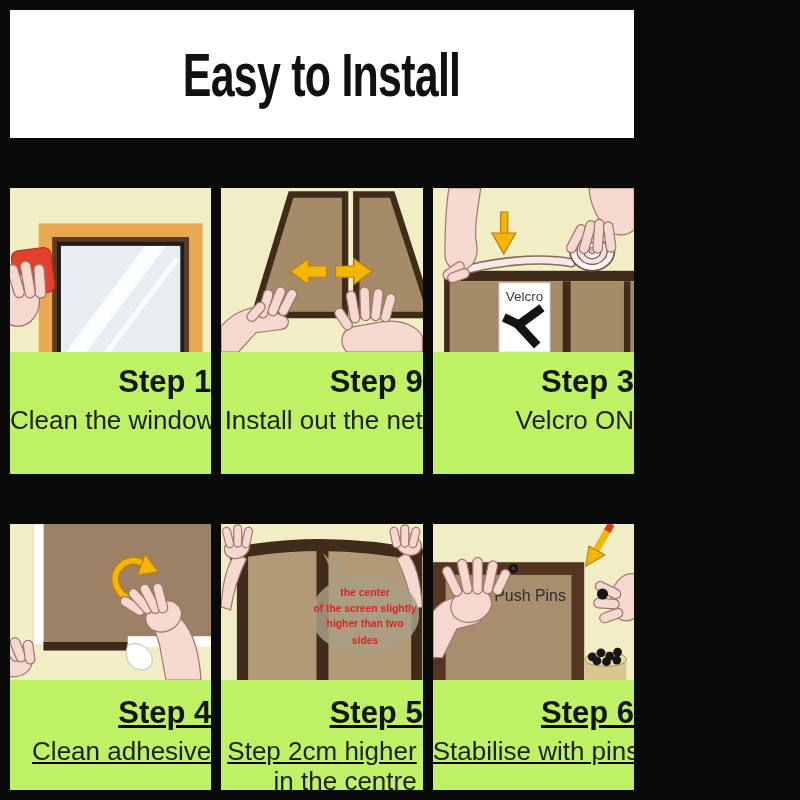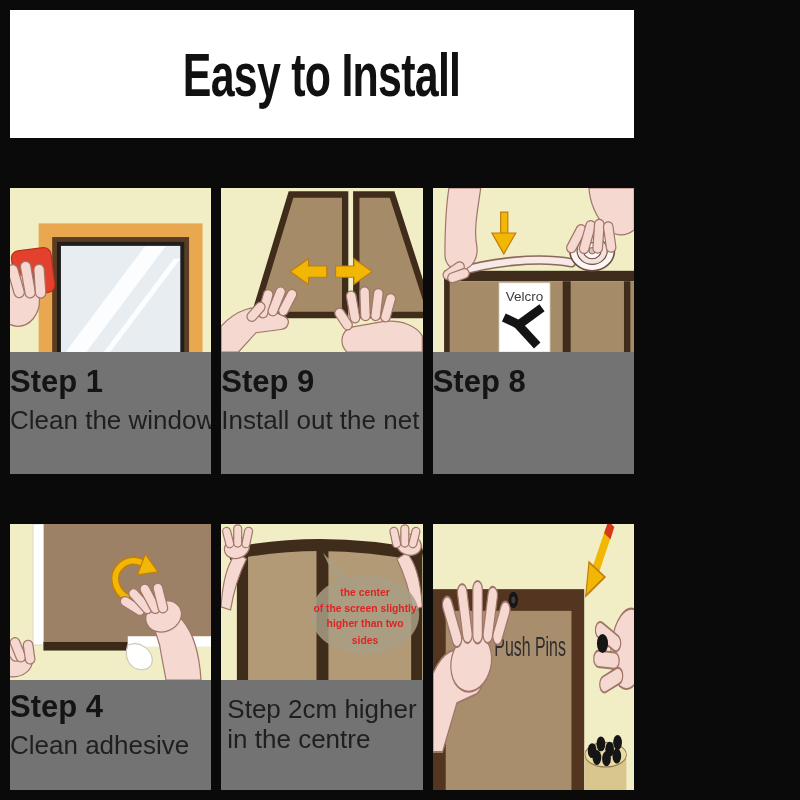--- a/index.html
+++ b/index.html
@@ -4,23 +4,23 @@
 <style>
   html,body{margin:0;padding:0;}
   body{width:800px;height:800px;font-family:"Liberation Sans","DejaVu Sans",sans-serif;background:#0a0a0a;}
   .frame{position:relative;width:644px;height:800px;background:#0a0a0a;padding:10px;box-sizing:border-box;display:flex;flex-direction:column;}
   .header{background:#ffffff;height:128px;flex:0 0 128px;display:flex;align-items:center;justify-content:center;}
   .title{margin:0;font-size:58px;font-weight:bold;color:#111;letter-spacing:-1px;transform:scale(0.74,1.05);white-space:nowrap;}
   .grid{margin-top:10px;flex:1;display:grid;grid-template-columns:1fr 1fr 1fr;grid-template-rows:326px 1fr;gap:10px;}
   .panel{background:#f1eec6;display:flex;flex-direction:column;overflow:hidden;margin-top:40px;}
   .illus{flex:1;position:relative;}
   .illus svg{position:absolute;left:0;top:0;width:100%;height:100%;display:block;}
-  .cap{background:#737373;text-align:left;box-sizing:border-box;}
+  .cap{background:#bef264;text-align:right;box-sizing:border-box;}
   .row1 .cap{height:122px;flex:0 0 122px;padding-top:12px;}
-  .row2 .cap{height:110px;flex:0 0 110px;padding-top:9px;}
+  .row2 .cap{height:110px;flex:0 0 110px;padding-top:15px;text-decoration:underline;}
   .step-label{font-size:31px;font-weight:bold;color:#141414;}
   .step-caption{font-size:26px;color:#1f1f1f;margin-top:6px;white-space:nowrap;line-height:1.15;}
   .step-caption.wrap{white-space:normal;padding:0 6px;}
   
   .skin{fill:#f5d8d0;stroke:#a0756a;stroke-width:1.5px;}
   .dk{fill:#3f2c1b;}
   .yel{fill:#f2b705;stroke:#c07d10;stroke-width:1.5px;}
   svg text{font-family:"Liberation Sans","DejaVu Sans",sans-serif;}
   .bubble-text{font-size:13px;font-weight:bold;fill:#dc2525;text-anchor:middle;}
 </style>
@@ -138,21 +138,22 @@
             <rect x="83" y="118" width="64" height="86" fill="#ffffff" stroke="#d8d4c4"></rect>
             <text x="115" y="141" font-size="17" fill="#3c3c3c" text-anchor="middle">Velcro</text>
             <g stroke="#141414" stroke-width="11" fill="none">
               <path d="M137,149 L108,170 L89,161"></path>
               <path d="M105,168 L131,196"></path>
             </g>
           </g>
         </svg>
       </div>
       <div class="cap">
-        <div class="step-label">Step 8</div>
+        <div class="step-label">Step 3</div>
+        <div class="step-caption">Velcro ON</div>
       </div>
     </section>
 
     <section class="panel row2">
       <div class="illus">
         <svg viewBox="0 0 253 196" preserveAspectRatio="none">
           <g>
             <rect x="42" y="0" width="211" height="148" fill="#9d8166"></rect>
             <rect x="29" y="0" width="13" height="152" fill="#ffffff" stroke="#d8d2c2" stroke-width="1"></rect>
             <rect x="42" y="148" width="106" height="11" fill="#3c2a18"></rect>
@@ -214,20 +215,21 @@
             <polygon points="148,78 128,36 174,84" fill="#a89e84" opacity="0.85"></polygon>
             <ellipse cx="181" cy="114" rx="68" ry="50" fill="#a89e84" opacity="0.85"></ellipse>
             <text class="bubble-text" x="181" y="90">the center</text>
             <text class="bubble-text" x="181" y="110">of the screen slightly</text>
             <text class="bubble-text" x="181" y="130">higher than two</text>
             <text class="bubble-text" x="181" y="151">sides</text>
           </g>
         </svg>
       </div>
       <div class="cap">
+        <div class="step-label">Step 5</div>
         <div class="step-caption wrap">Step 2cm higher in the centre</div>
       </div>
     </section>
 
     <section class="panel row2">
       <div class="illus">
         <svg viewBox="0 0 253 196" preserveAspectRatio="none">
           <g>
             <rect x="0" y="48" width="190" height="148" fill="#543520"></rect>
             <rect x="16" y="64" width="158" height="132" fill="#a98e6e"></rect>
@@ -264,16 +266,20 @@
             <circle cx="200" cy="167" r="5.5" fill="#151515"></circle>
             <circle cx="211" cy="162" r="5.5" fill="#151515"></circle>
             <circle cx="222" cy="166" r="5.5" fill="#151515"></circle>
             <circle cx="232" cy="161" r="5.5" fill="#151515"></circle>
             <circle cx="206" cy="172" r="5.5" fill="#151515"></circle>
             <circle cx="218" cy="173" r="5.5" fill="#151515"></circle>
             <circle cx="231" cy="171" r="5.5" fill="#151515"></circle>
           </g>
         </svg>
       </div>
+      <div class="cap">
+        <div class="step-label">Step 6</div>
+        <div class="step-caption">Stabilise with pins</div>
+      </div>
     </section>
 
   </div>
 </div>
 
 </body></html>

